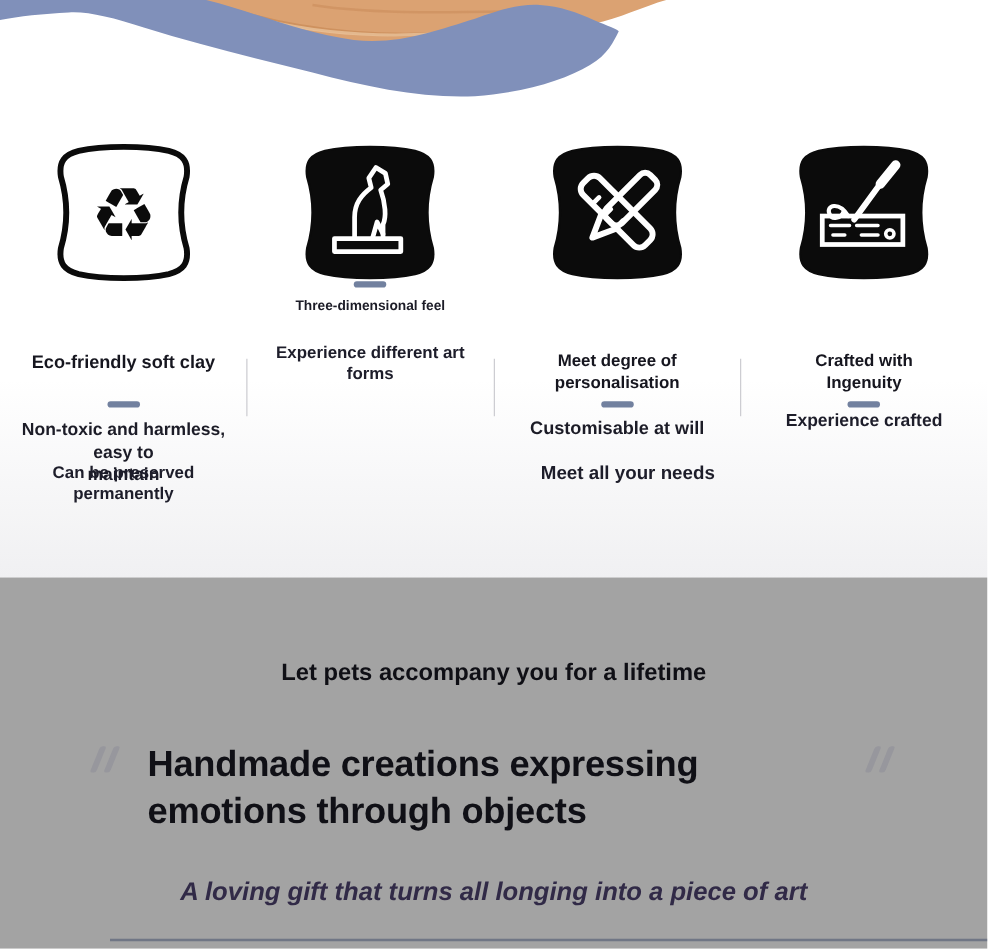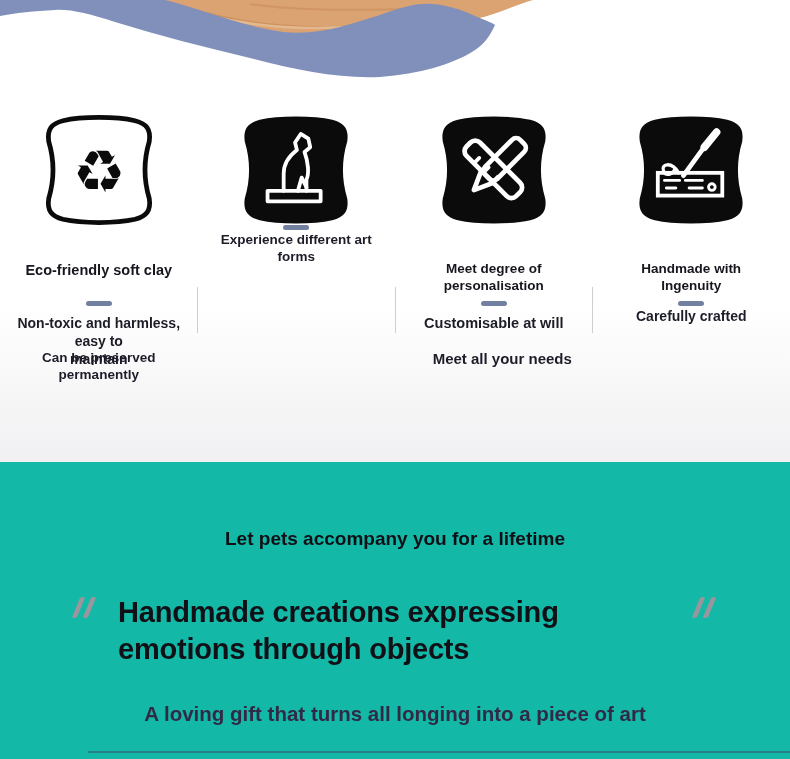--- a/index.html
+++ b/index.html
@@ -13,21 +13,21 @@
   
   .features{
     position:relative;width:790px;height:352px;
     background:linear-gradient(180deg,#ffffff 0%,#ffffff 55%,#f0f0f2 100%);
   }
   .cols{display:flex;width:100%;}
   .col{width:197.5px;display:flex;flex-direction:column;align-items:center;padding-top:5px;box-sizing:border-box;}
   .badge-svg{width:114px;height:110px;display:block;}
   .badge-outline{fill:#ffffff;stroke:#0b0b0b;stroke-width:5;}
   .badge-solid{fill:#0b0b0b;stroke:#0b0b0b;stroke-width:2;}
-  .title-slot{height:40px;margin-top:36px;display:flex;justify-content:flex-start;align-items:flex-start;}
+  .title-slot{height:40px;margin-top:56px;display:flex;justify-content:flex-start;align-items:flex-start;}
   .f-title{
     font-weight:bold;color:#16161f;text-align:center;line-height:1.25;
     white-space:pre-line;font-size:14.5px;max-width:190px;
   }
   .col:nth-child(3) .f-title,.col:nth-child(4) .f-title{font-size:13.5px;}
   .dash{width:26px;height:5px;border-radius:3px;background:var(--dash,#72819f);}
   .sub1-slot{height:34px;margin-top:8px;display:flex;justify-content:center;align-items:flex-start;}
   .f-sub1{
     font-weight:bold;color:#1c1c27;text-align:center;line-height:1.3;
     white-space:pre-line;max-width:192px;
@@ -40,39 +40,40 @@
     font-weight:bold;color:#1d1d2a;text-align:center;line-height:1.25;
     white-space:pre-line;max-width:192px;margin-top:2px;
   }
   .col:nth-child(1) .f-sub2{font-size:13.5px;}
   .col:nth-child(2) .f-sub2{font-size:13.5px;}
   .col:nth-child(3) .f-sub2{font-size:15px;margin-left:17px;}
   .col:nth-child(4) .f-sub2{font-size:14px;}
   .vdivider{position:absolute;top:177px;width:1px;height:46px;background:var(--divider,#cdcdd2);}
   .vd1{left:197px;} .vd2{left:395px;} .vd3{left:592px;}
   
-  .quote-section{position:relative;width:790px;height:297px;background:#14b8a6;}
+  .quote-section{position:relative;width:790px;height:297px;background:#a3a3a3;}
   .q-heading{
     padding-top:66px;text-align:center;font-weight:bold;font-size:19px;color:#0f0f15;
   }
   .quote-row{position:relative;width:660px;margin:44px auto 0;}
   .q-text{
     margin-left:53px;font-weight:bold;font-size:29px;line-height:1.27;color:#101016;
     white-space:pre-line;letter-spacing:-0.2px;
   }
   .qmark{position:absolute;top:3px;display:inline-flex;}
   .qmark i{
     display:inline-block;width:5px;height:21px;background:var(--qmark,#97979d);
     transform:skewX(-22deg);border-radius:2px;margin:0 3px;
   }
   .qmark-left{left:8px;}
   .qmark-right{right:10px;}
   .q-subline{
     margin-top:34px;text-align:center;font-weight:bold;font-size:20.5px;
     color:var(--subline,#312a47);
+    font-style:italic;
   }
   .bottom-line{
     position:absolute;left:88px;right:0;bottom:6px;height:2px;
     background:var(--bottomline,#3d4a68);opacity:0.5;
   }
   svg text{font-family:"DejaVu Sans",sans-serif;}
 </style>
 </head>
 <body style="--wave: #8090ba; --wood: #dba272; --grain-dark: #c3834f; --grain-light: #ecc9a3; --dash: #72819f; --divider: #cdcdd2; --qmark: #97979d; --subline: #312a47; --bottomline: #3d4a68;">
 
@@ -121,20 +122,23 @@
     <div class="col">
       <svg class="badge-svg" viewBox="0 0 120 116">
         <path class="badge-solid" d="M22,6 C42,1.5 78,1.5 98,6 C110,9 115,15 113,28 C107,48 107,68 113,88 C115,101 110,107 98,110 C78,114.5 42,114.5 22,110 C10,107 5,101 7,88 C13,68 13,48 7,28 C5,15 10,9 22,6 Z"></path>
         <g fill="none" stroke="#ffffff" stroke-width="4" stroke-linejoin="round" stroke-linecap="round">
           <rect x="30" y="80" width="56" height="11"></rect>
           <path d="M47,80 L47,62 C47,50 53,43 61,37 L59,29 L65,20 L73,25 L75,34 L69,39 C73,50 74,62 71,68 L71,80"></path>
           <path d="M62,80 L66,66 L71,76"></path>
         </g>
       </svg>
       <div class="dash"></div>
+      <div class="sub1-slot">
+          <div class="f-sub1">Three-dimensional feel</div>
+        </div>
       <div class="f-sub2">Experience different art
 forms</div>
     </div>
 
     <div class="col">
       <svg class="badge-svg" viewBox="0 0 120 116">
         <path class="badge-solid" d="M22,6 C42,1.5 78,1.5 98,6 C110,9 115,15 113,28 C107,48 107,68 113,88 C115,101 110,107 98,110 C78,114.5 42,114.5 22,110 C10,107 5,101 7,88 C13,68 13,48 7,28 C5,15 10,9 22,6 Z"></path>
         <g fill="none" stroke="#ffffff" stroke-linejoin="round" stroke-linecap="round">
           <g transform="rotate(-45 60 58)">
             <rect x="50" y="20" width="20" height="74" rx="7" stroke-width="5"></rect>
@@ -163,25 +167,25 @@
         <g fill="none" stroke="#ffffff" stroke-linecap="round">
           <rect x="25" y="61" width="68" height="24" stroke-width="4"></rect>
           <path d="M32,69 h16 M54,69 h18 M34,77 h10 M58,77 h14" stroke-width="3"></path>
           <circle cx="82" cy="76" r="3.5" stroke-width="3"></circle>
           <path d="M52,64 L76,31" stroke-width="5"></path>
           <path d="M74,34 L87,18" stroke-width="8"></path>
           <path d="M47,61 C39,48 28,52 31,59 C33,65 41,63 43,57" stroke-width="3.5"></path>
         </g>
       </svg>
       <div class="title-slot">
-          <div class="f-title">Handmade with
+          <div class="f-title">Crafted with
 Ingenuity</div>
         </div>
       <div class="dash"></div>
-      <div class="f-sub2">Carefully crafted</div>
+      <div class="f-sub2">Experience crafted</div>
     </div>
 
   </div>
   <div class="vdivider vd1"></div>
   <div class="vdivider vd2"></div>
   <div class="vdivider vd3"></div>
 </section>
 
 <section class="quote-section">
   <div class="q-heading">Let pets accompany you for a lifetime</div>

